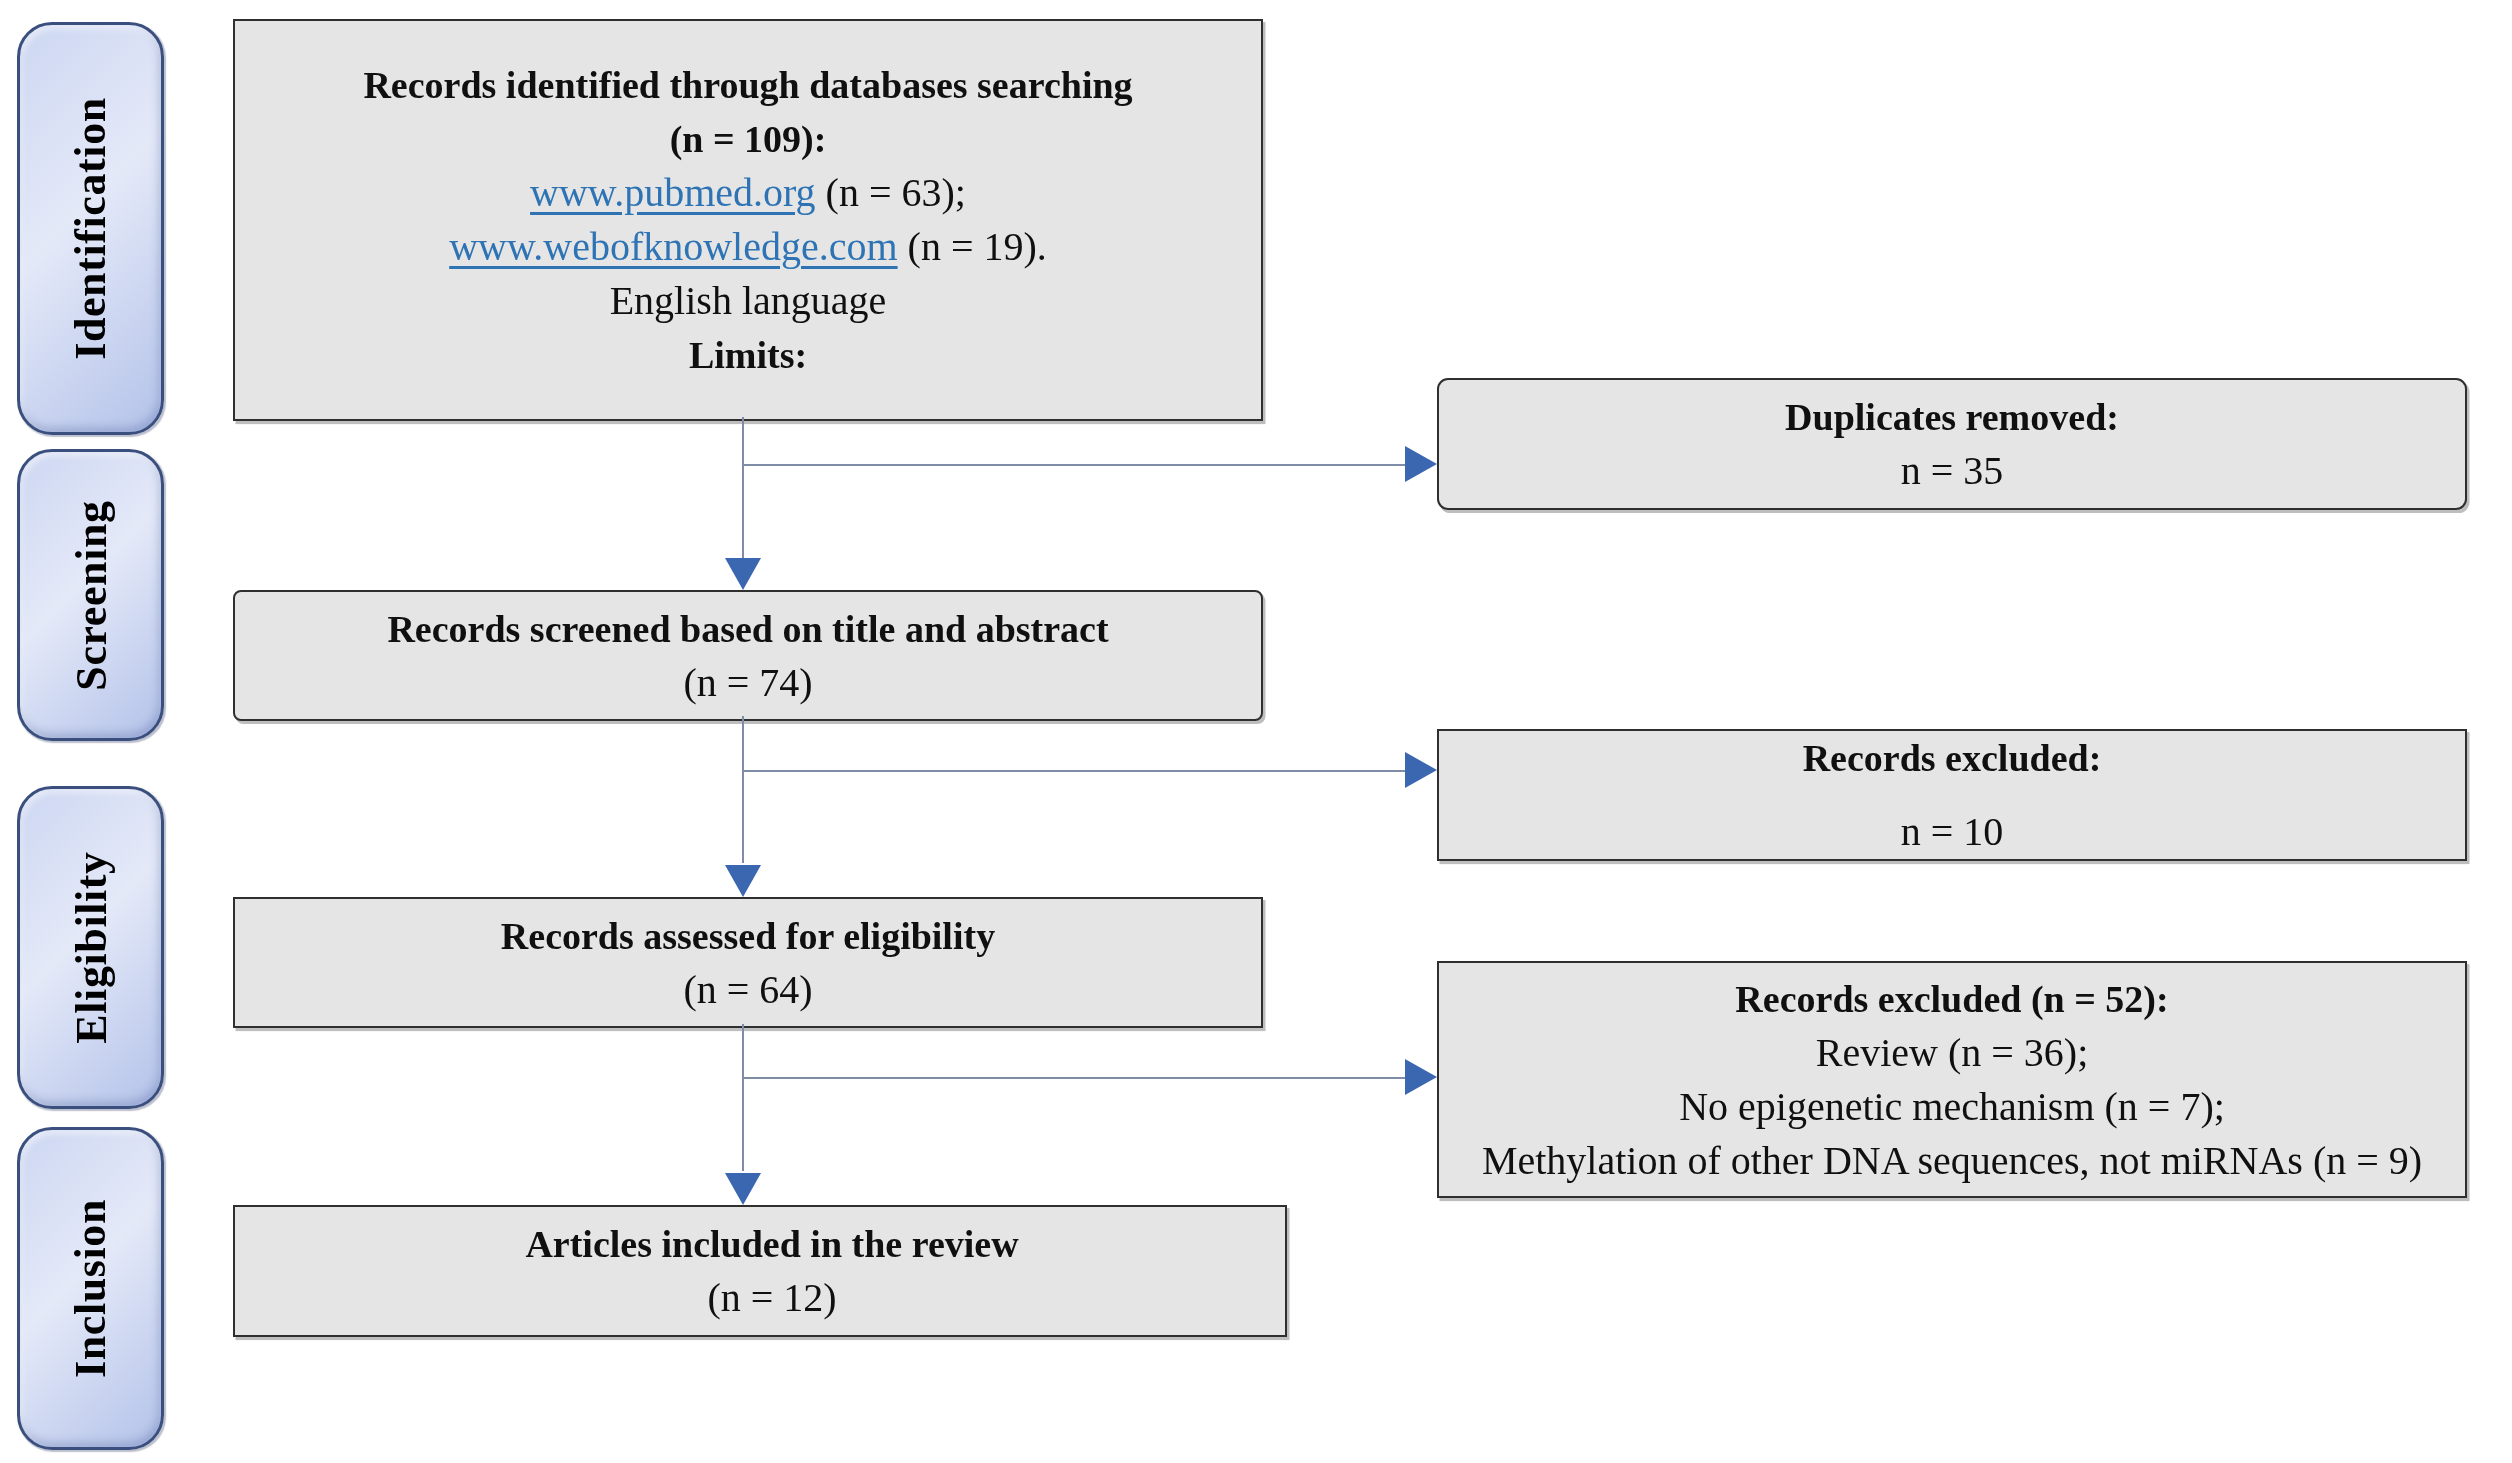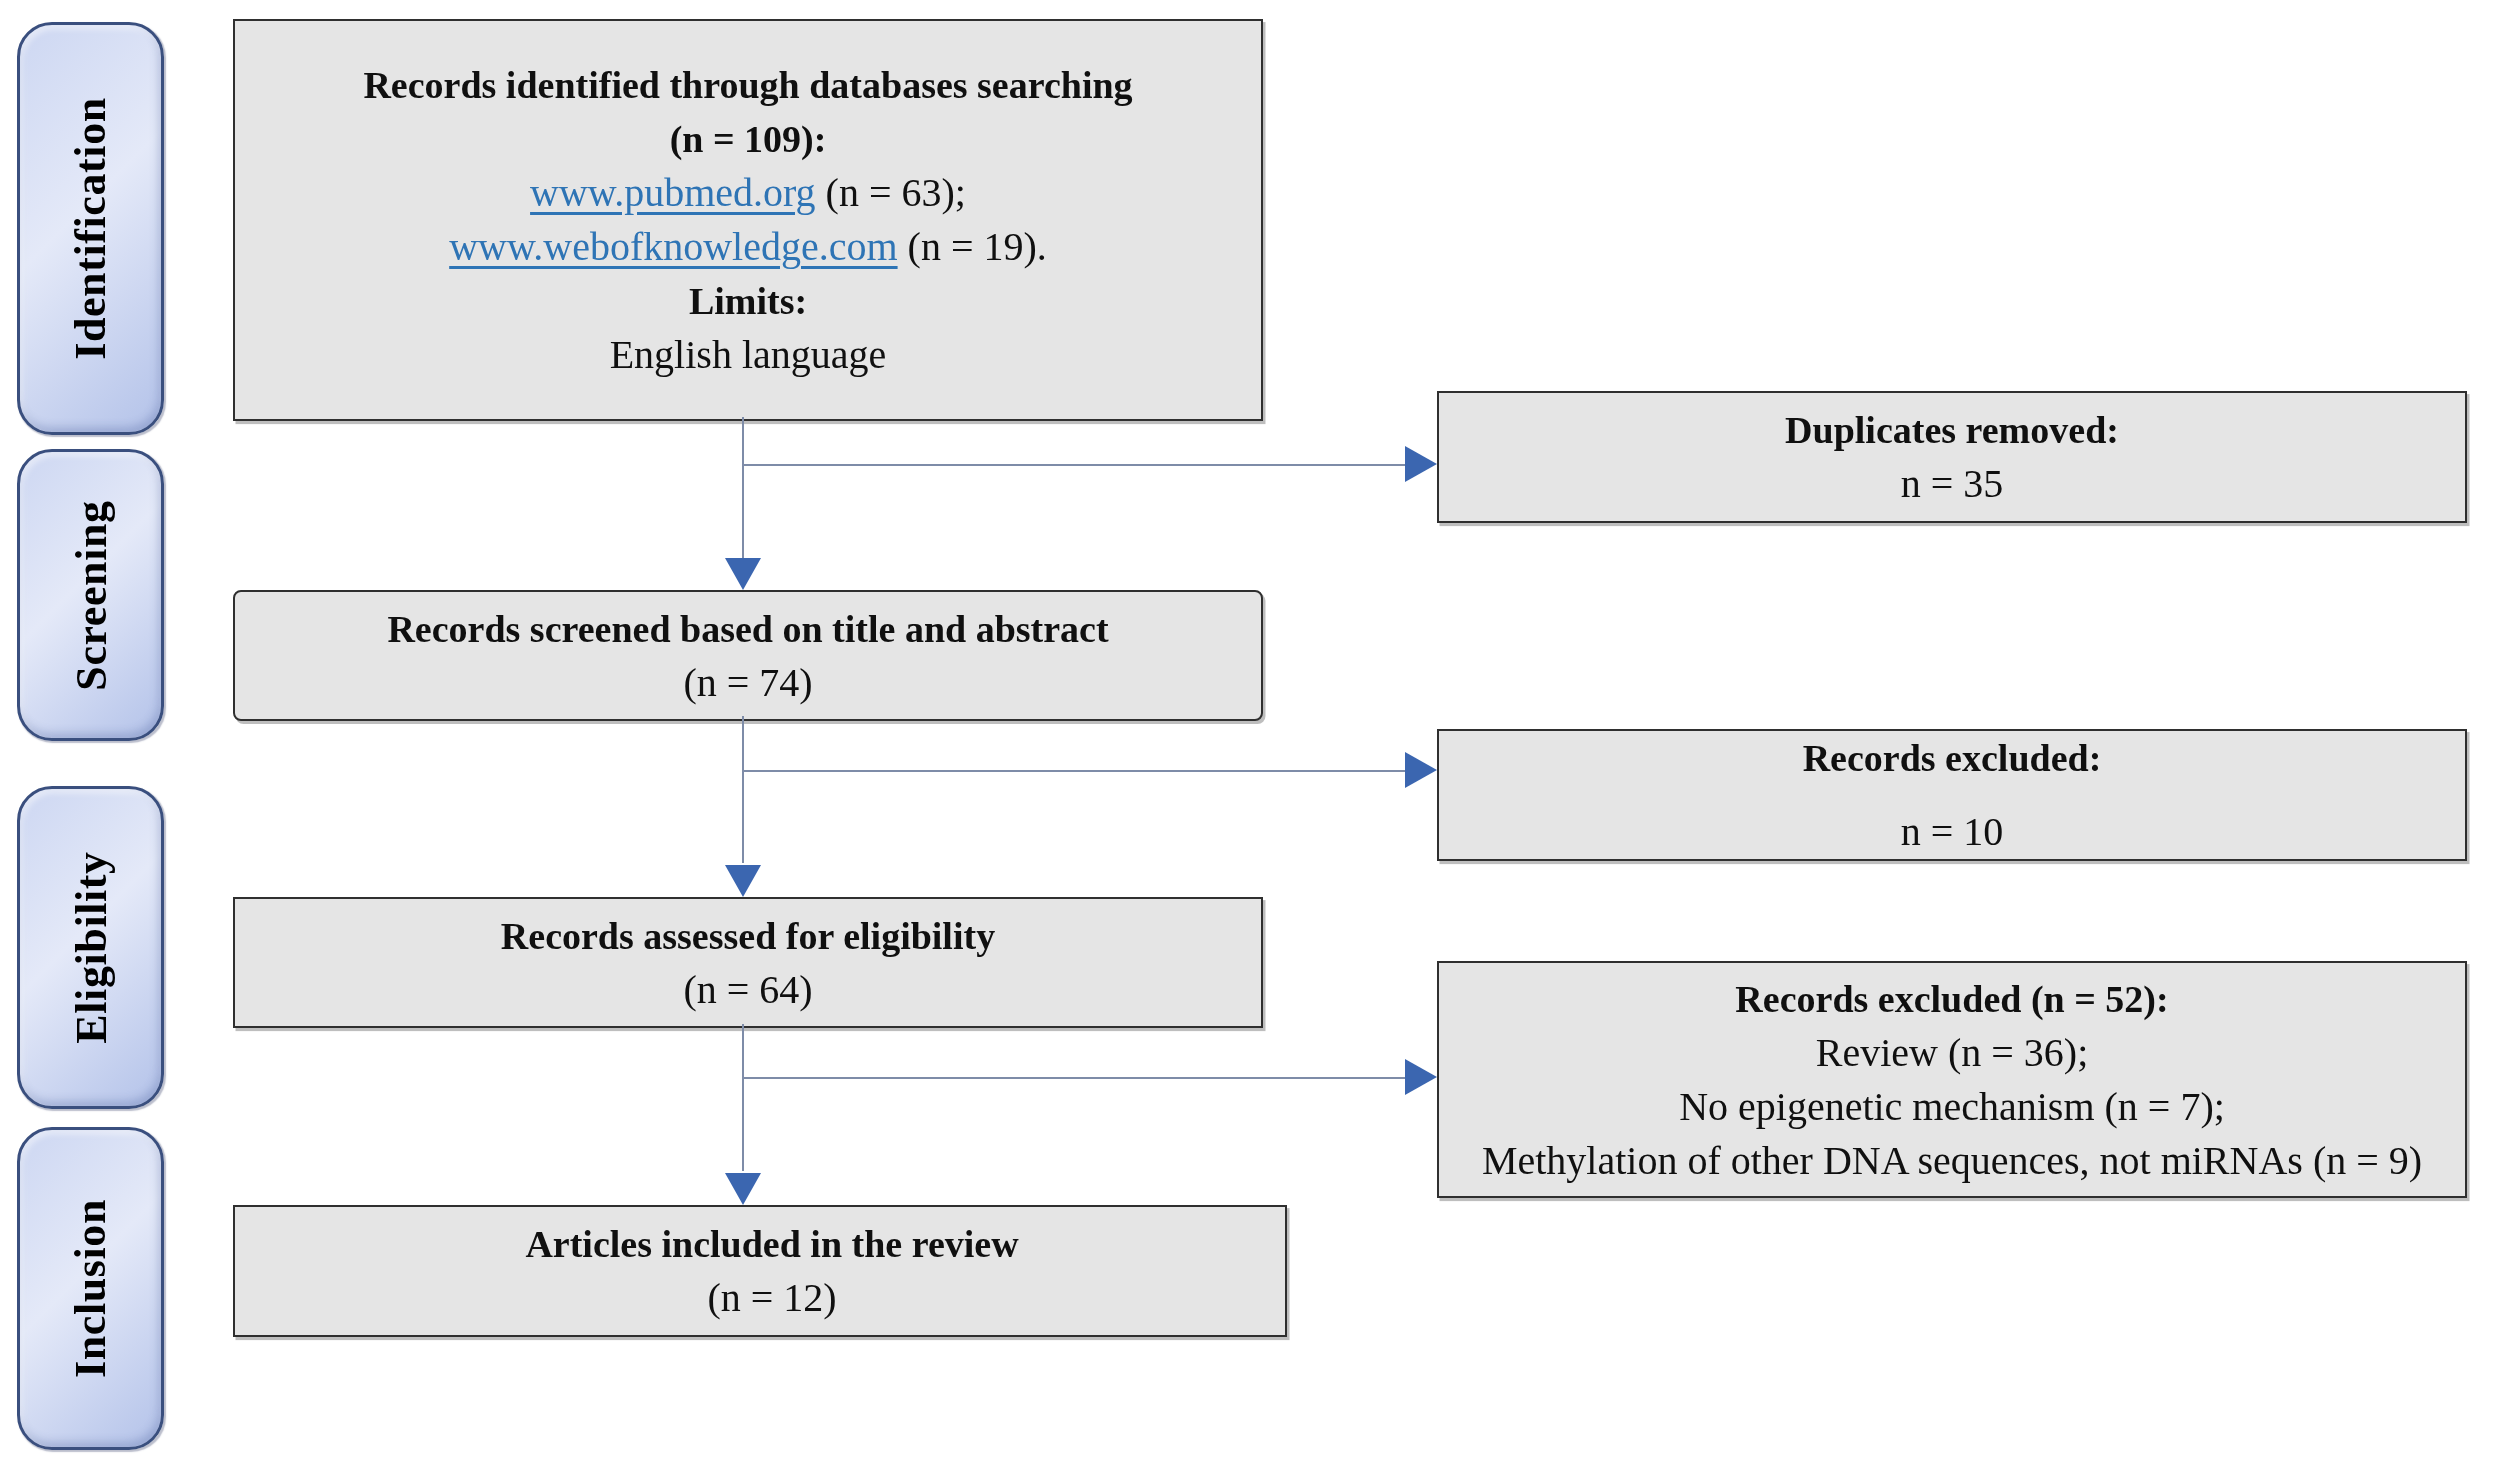--- a/index.html
+++ b/index.html
@@ -35,21 +35,21 @@
     box-shadow:2.5px 3.1px 0 rgba(110,110,110,.45);
     display:flex;flex-direction:column;justify-content:center;
     text-align:center;
   }
   .col-main{left:233px;width:1026px;}
   .col-right{left:1437px;width:1026px;}
   .b-identified{top:19px;height:398px;}
   .b-screened{top:590px;height:127px;border-radius:8px;}
   .b-assessed{top:897px;height:127px;}
   .b-included{top:1205px;height:128px;padding-left:24px;}
-  .b-duplicates{top:391px;height:128px;}
+  .b-duplicates{top:378px;height:128px;border-radius:11px;}
   .b-excluded1{top:729px;height:128px;justify-content:space-between;}
   .b-excluded2{top:961px;height:233px;}
 
   .line{font-size:40px;line-height:54px;}
   .bold{font-weight:bold;font-size:38px;}
   .dblink{
     color:#2E74B5;text-decoration:underline;
     text-decoration-thickness:2.5px;text-underline-offset:5.6px;
     cursor:pointer;
   }
@@ -96,22 +96,22 @@
   </div>
   <div class="stage s-incl">
     <span class="stage-label">Inclusion</span>
   </div>
 
   <div class="fbox col-main b-identified">
     <div class="line bold">Records identified through databases searching</div>
     <div class="line bold">(n = 109):</div>
     <div class="line"><a class="dblink">www.pubmed.org</a><span> (n = 63);</span></div>
     <div class="line"><a class="dblink">www.webofknowledge.com</a><span> (n = 19).</span></div>
+    <div class="line">English language</div>
     <div class="line bold">Limits:</div>
-    <div class="line">English language</div>
   </div>
 
   <div class="fbox col-right b-duplicates">
     <div class="line bold">Duplicates removed:</div>
     <div class="line">n = 35</div>
   </div>
 
   <div class="fbox col-main b-screened">
     <div class="line bold">Records screened based on title and abstract</div>
     <div class="line">(n = 74)</div>

